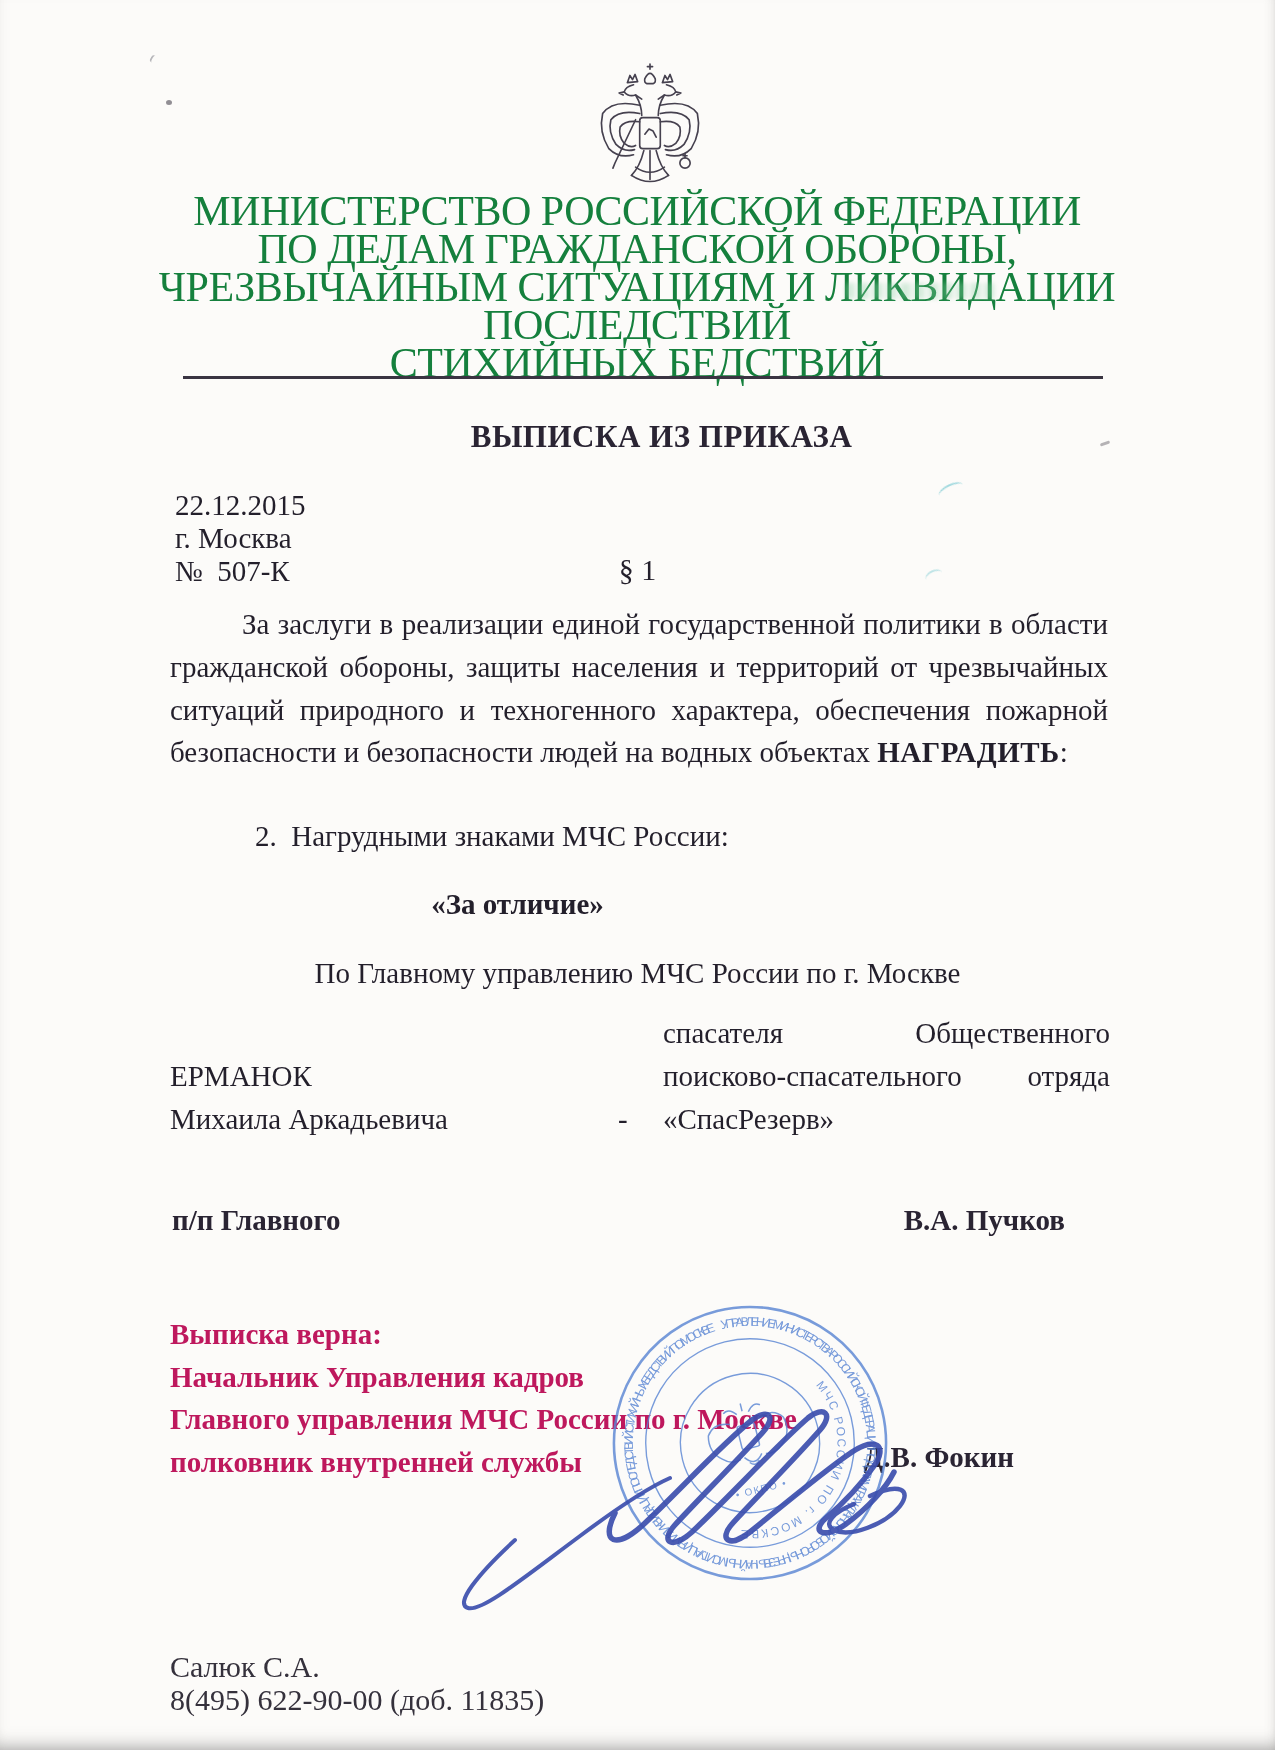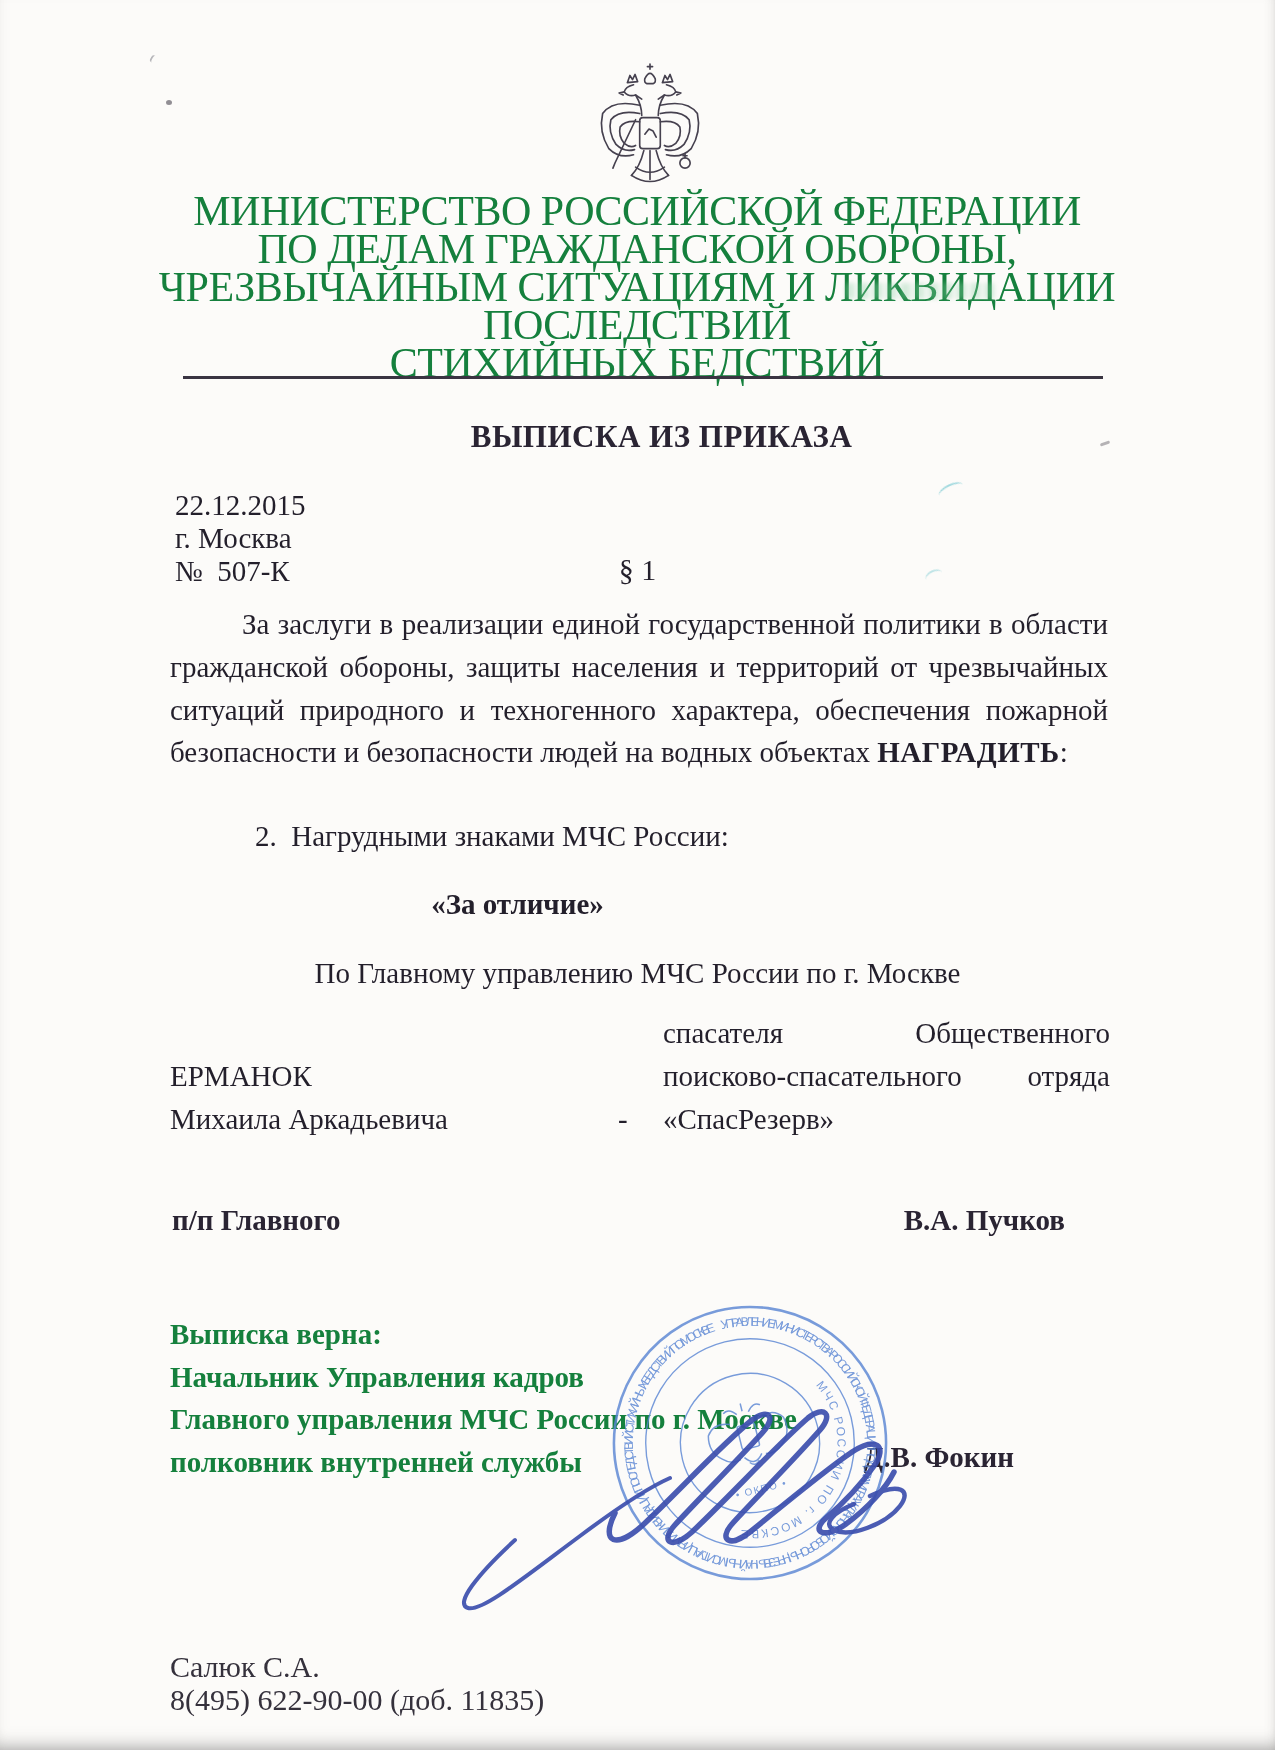--- a/index.html
+++ b/index.html
@@ -56,21 +56,21 @@
   }
   .awardee{left:170px;top:1012px;width:940px;display:flex;font-size:29px;line-height:43px;align-items:flex-end;}
   .awardee .left-col{flex:0 0 330px;}
   .awardee .dash-col{flex:0 0 auto;margin-left:118px;}
   .awardee .right-col{margin-left:auto;width:447px;text-align:justify;}
   .pp-row{
     left:172px;top:1204px;width:893px;
     display:flex;justify-content:space-between;align-items:baseline;
     font-weight:bold;font-size:29px;color:#2a2433;
   }
-  .cert-block{left:170px;top:1313px;font-weight:bold;font-size:29px;line-height:42.7px;color:#15803d;}
+  .cert-block{left:170px;top:1313px;font-weight:bold;font-size:29px;line-height:42.7px;color:#be185d;}
   .cert-name{top:1441px;right:261px;font-weight:bold;font-size:29px;color:#2a2433;}
   .footer{left:170px;top:1650px;font-size:30px;line-height:33px;color:#35313c;}
   
   .stamp{left:606px;top:1299px;width:288px;height:288px;opacity:.82;}
   .signature{left:430px;top:1378px;width:520px;height:260px;opacity:.92;}
   
   .speck{width:6px;height:5px;border-radius:50%;background:#6d6a72;opacity:.75;}
   .speck1{left:166px;top:100px;}
   .speck2{left:1100px;top:442px;width:10px;height:3px;border-radius:2px;transform:rotate(-20deg);opacity:.5;}
   .mark-cyan{width:26px;height:10px;border-top:2px solid rgba(90,190,200,.55);border-radius:50%;transform:rotate(-25deg);filter:blur(.4px);}

